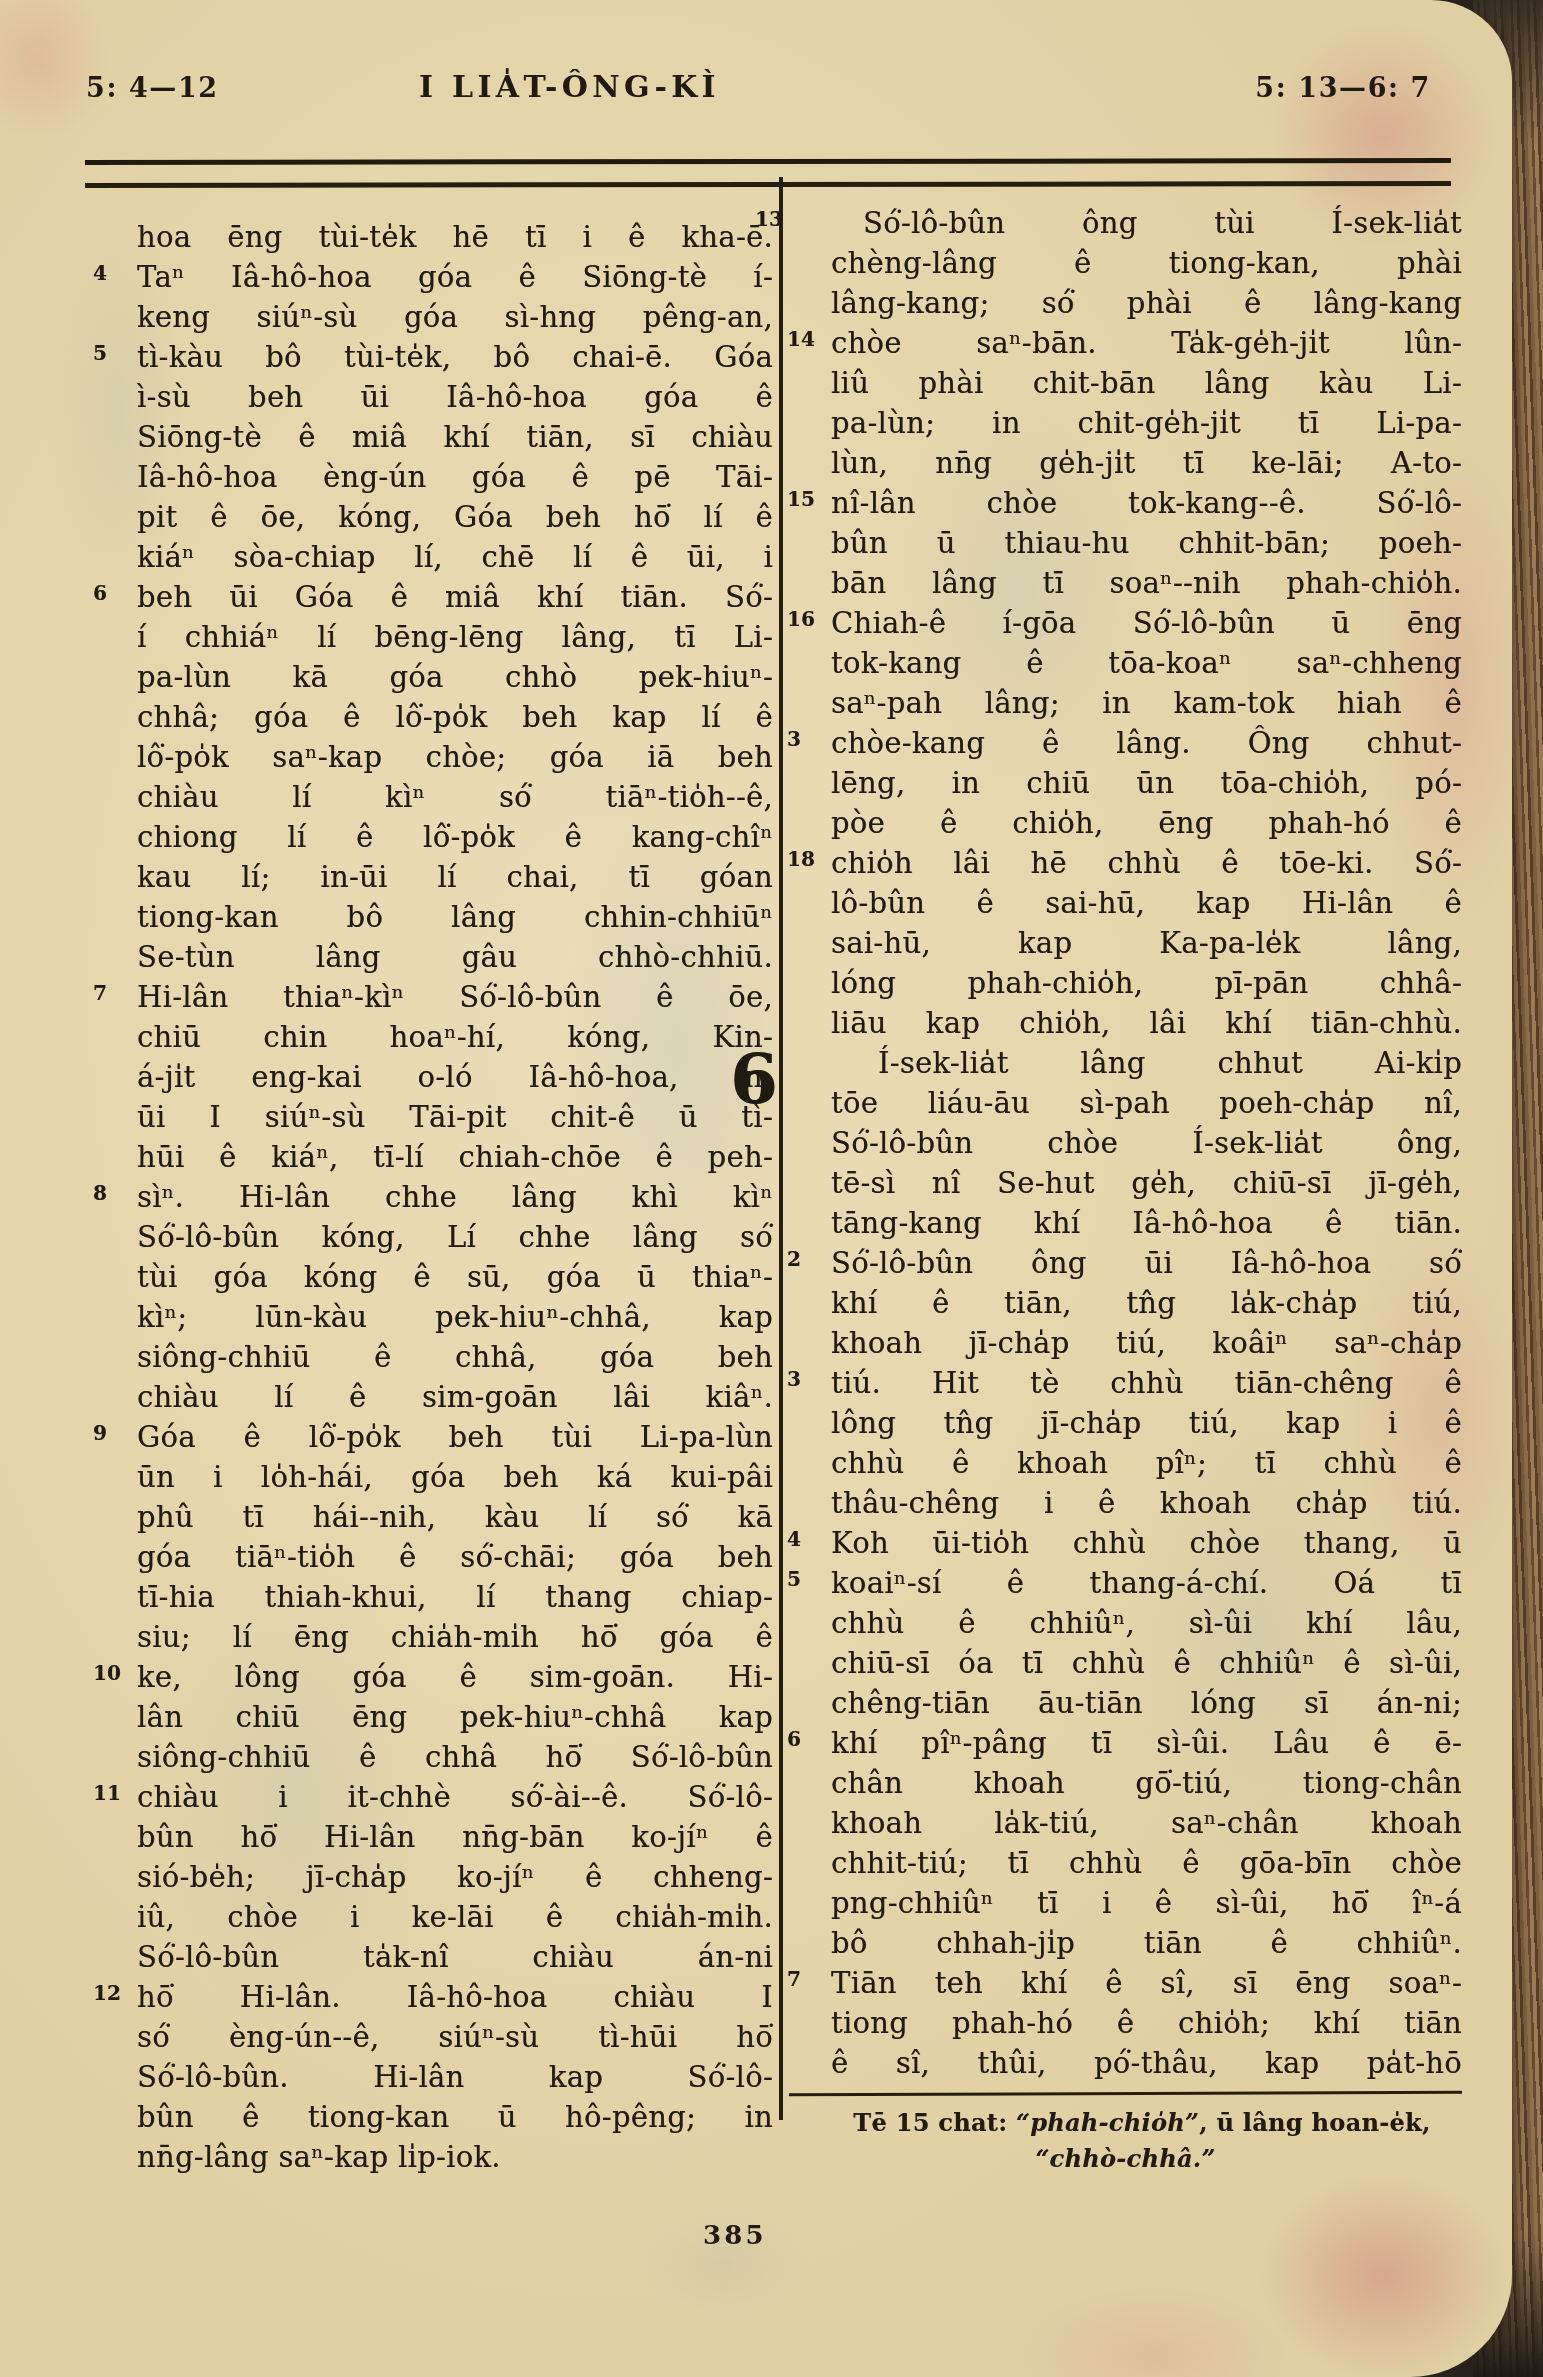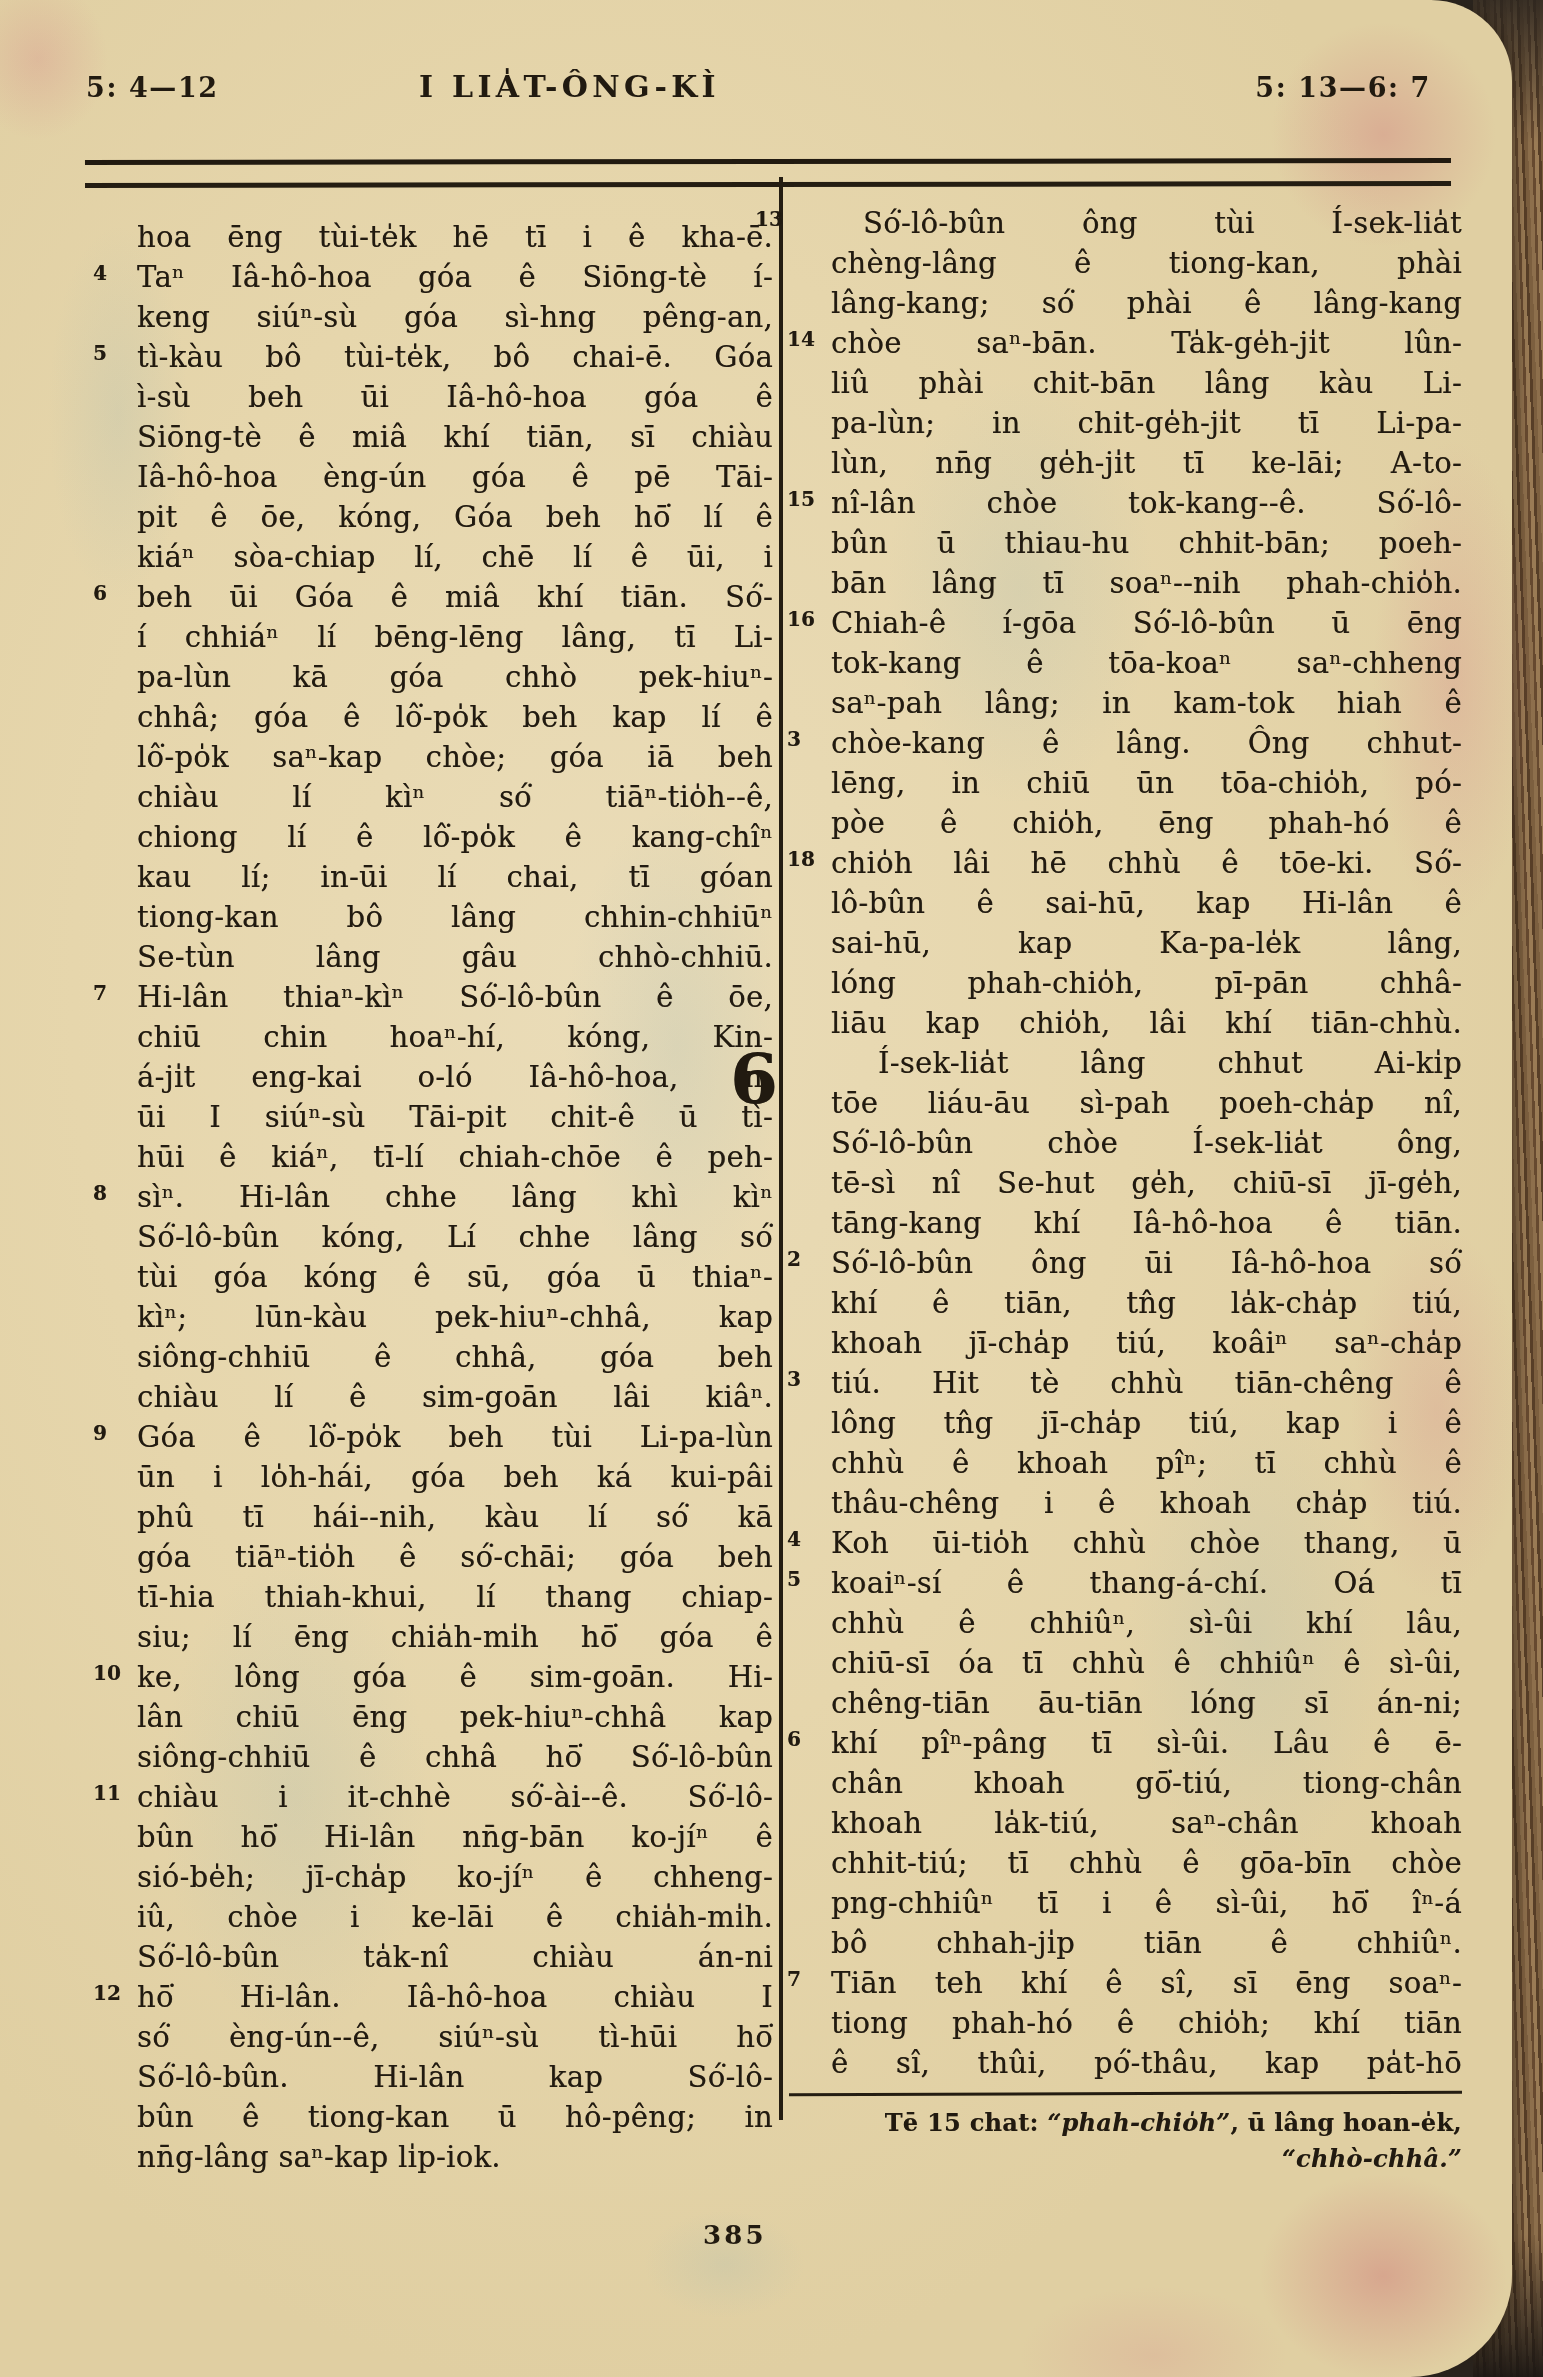--- a/index.html
+++ b/index.html
@@ -46,21 +46,21 @@
   .line{position:relative;height:40px;line-height:40px;text-align:justify;text-align-last:justify;}
   .line.no-just{text-align-last:left;}
   .verse{position:absolute;left:-44px;top:-4.3px;width:40px;font-size:20px;font-weight:bold;
     text-align:left;letter-spacing:0;line-height:40px;text-align-last:left;}
   .chapter{position:absolute;left:-54px;top:1.1px;width:51px;font-size:69px;font-weight:bold;
     line-height:1;letter-spacing:0;text-align:left;text-align-last:left;}
 
   
   .footnote{position:absolute;left:789px;top:2092px;width:673px;font-size:24px;line-height:35px;}
   .fn-rule{height:0;border-top:3.8px solid #241d12;margin-bottom:9.7px;transform:rotate(-.2deg);}
-  .fn-line{text-align:right;letter-spacing:0.3px;text-shadow:0.2px 0.3px 0.3px rgba(33,26,16,.5);}
+  .fn-line{text-align:center;letter-spacing:0.3px;text-shadow:0.2px 0.3px 0.3px rgba(33,26,16,.5);}
   .fn-line.indent{text-indent:33px;}
   .fn-line i{font-style:italic;font-weight:bold;}
   .fn-line .fl{font-weight:bold;}
 
   .page-number{position:absolute;left:703px;top:2220px;font-size:26px;font-weight:bold;letter-spacing:3.2px;}
 </style>
 </head>
 <body>
 
 <div class="scan">

